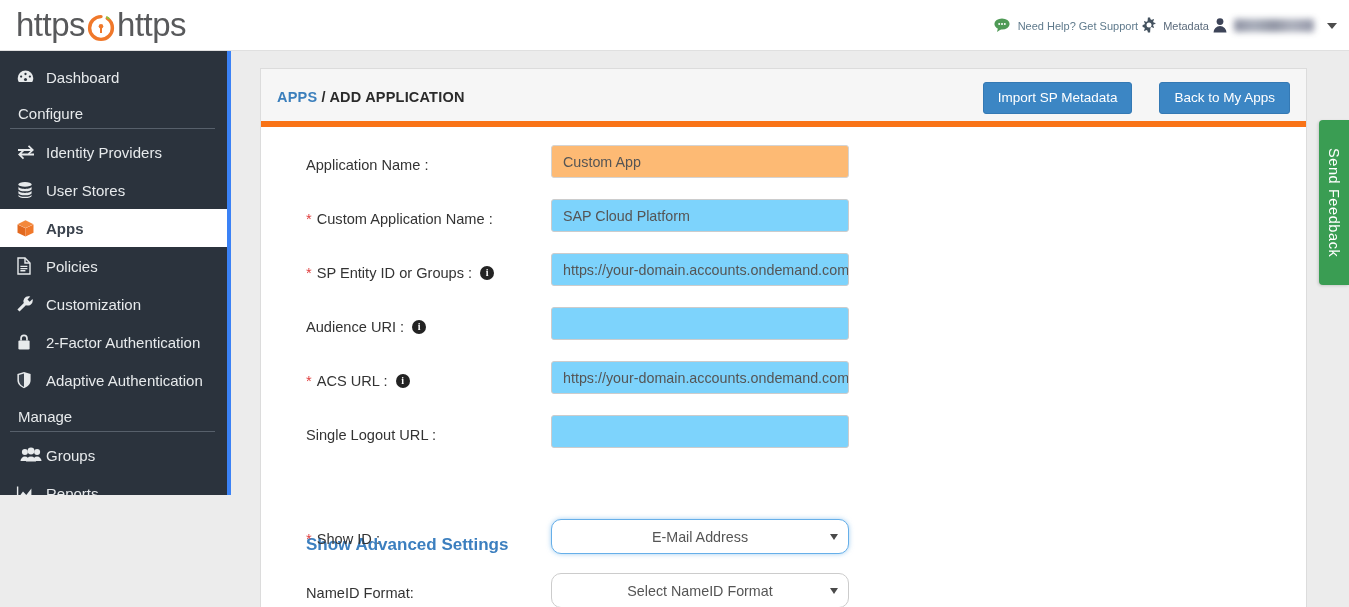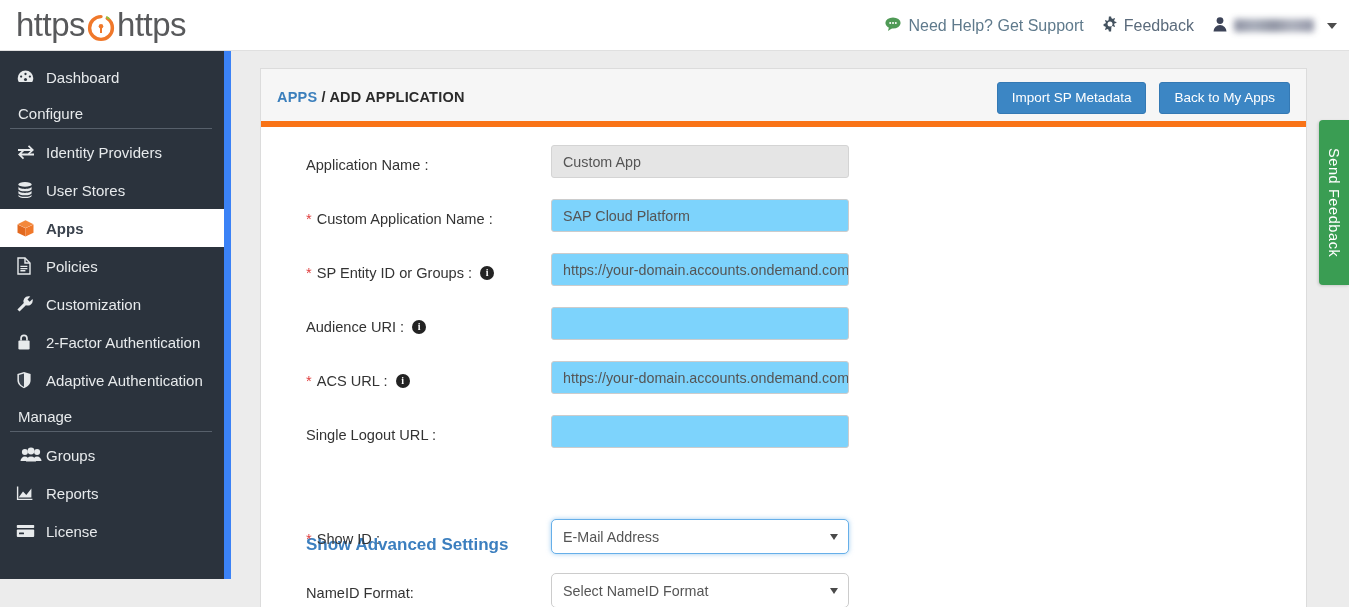--- a/index.html
+++ b/index.html
@@ -30,22 +30,22 @@
     display: inline-block;
     width: 30px; height: 30px;
     margin: 0 1px;
     vertical-align: middle;
   }
   .logo .ring svg { position: absolute; left: 0; top: 3px; }
 
   .hdr-right {
     position: absolute; right: 12px; top: 0;
     height: 51px;
-    display: flex; align-items: center; gap: 18px;
-    font-size: 16px;
+    display: flex; align-items: center; gap: 3px;
+    font-size: 11px;
   }
   .hdr-item {
     display: flex; align-items: center; gap: 6px;
     color: #5b6b7c; cursor: pointer; white-space: nowrap;
   }
   .hdr-item.help { color: #5f7a8c; }
   .blur-name {
     display: inline-block;
     width: 80px; height: 13px;
     background: linear-gradient(90deg,#7b7f94 0%, #9aa0ae 25%, #7d8294 50%, #a0a4b2 72%, #82869a 100%);
@@ -56,23 +56,23 @@
   .caret-d {
     width: 0; height: 0; margin-left: 7px;
     border-left: 5px solid transparent;
     border-right: 5px solid transparent;
     border-top: 6px solid #4c4c4c;
   }
 
   
   .sidebar {
     position: absolute; left: 0; top: 51px;
-    width: 231px; height: 528px;
+    width: 231px; height: 444px;
     background: #2b333d;
-    border-right: 7px solid #3b82f6;
+    border-right: 4px solid #3b82f6;
     overflow: hidden;
   }
   .nav-item {
     position: relative;
     height: 38px;
     display: flex; align-items: center;
     padding-left: 16px;
     color: #e7eaec; font-size: 15px;
     cursor: pointer;
   }
@@ -118,21 +118,21 @@
   .breadcrumb {
     position: absolute; left: 16px; top: 20px;
     font-size: 14.5px; font-weight: bold;
     letter-spacing: .2px;
   }
   .bc-apps { color: #3b7fbc; }
   .bc-sep  { color: #2b2b2b; }
   .bc-cur  { color: #2b2b2b; }
   .head-btns {
     position: absolute; right: 16px; top: 13px;
-    display: flex; gap: 13px;
+    display: flex; gap: 27px;
   }
   .btn-blue {
     background: #3c86c4;
     border: 1px solid #3479b4;
     color: #ffffff;
     font-size: 13.5px;
     padding: 8px 14px;
     border-radius: 3px;
     cursor: pointer;
     white-space: nowrap;
@@ -171,33 +171,34 @@
     border-radius: 3px;
     background: #7dd3fc;
     padding: 0 11px;
     font-size: 14.3px;
     color: #555;
     font-family: "Liberation Sans", sans-serif;
     outline: none;
     overflow: hidden; white-space: nowrap; text-overflow: clip;
     display: flex; align-items: center;
   }
-  .inp.disabled { background: #e5e5e5; color: #555; border-color: #d4d4d4; }
+  .inp.disabled { background: #fdba74; color: #555; border-color: #d4d4d4; }
 
   .sel {
     position: relative;
     width: 298px; height: 35px;
     border: 1px solid #ccc;
-    border-radius: 5px;
+    border-radius: 10px;
     background: #fff;
     padding: 0 11px;
     font-size: 14.3px;
     color: #555;
     display: flex; align-items: center;
     cursor: pointer;
+    justify-content: center;
   }
   .sel.focused {
     border-color: #66afe9;
     box-shadow: 0 0 5px rgba(102,175,233,.6);
   }
   .sel .arrow {
     position: absolute; right: 10px; top: 50%;
     transform: translateY(-50%);
     width: 0; height: 0;
     border-left: 4.5px solid transparent;
@@ -265,21 +266,21 @@
       <span>Need Help? Get Support</span>
     </div>
 
     <div class="hdr-item">
       <span>
         <svg width="16" height="16" viewBox="0 0 16 16" fill="#44525f">
           <path d="M8 0.6 l1.1 0 .35 1.75 a5.6 5.6 0 0 1 1.36 .57 l1.49-1 .78 .78 -1 1.49 a5.6 5.6 0 0 1 .57 1.36 l1.75 .35 0 1.1 -1.75 .35 a5.6 5.6 0 0 1 -.57 1.36 l1 1.49 -.78 .78 -1.49-1 a5.6 5.6 0 0 1 -1.36 .57 L9.1 15.4 l-1.1 0 -1.1 0 -.35-1.75 a5.6 5.6 0 0 1 -1.36 -.57 l-1.49 1 -.78-.78 1-1.49 a5.6 5.6 0 0 1 -.57-1.36 L1.6 10.1 l0-1.1 0-1.1 1.75-.35 a5.6 5.6 0 0 1 .57-1.36 l-1-1.49 .78-.78 1.49 1 a5.6 5.6 0 0 1 1.36-.57 L6.9 .6z"></path>
           <circle cx="8" cy="8" r="2.5" fill="#ffffff"></circle>
         </svg>
       </span>
-      <span>Feedback</span>
+      <span>Metadata</span>
     </div>
 
     <div class="hdr-item">
       <span>
         <svg width="16" height="16" viewBox="0 0 16 16" fill="#3d4458">
           <circle cx="8" cy="4.6" r="3.4"></circle>
           <path d="M1.5 15.5 a6.5 6.5 0 0 1 13 0z"></path>
         </svg>
       </span>
       <span class="blur-name"></span>

